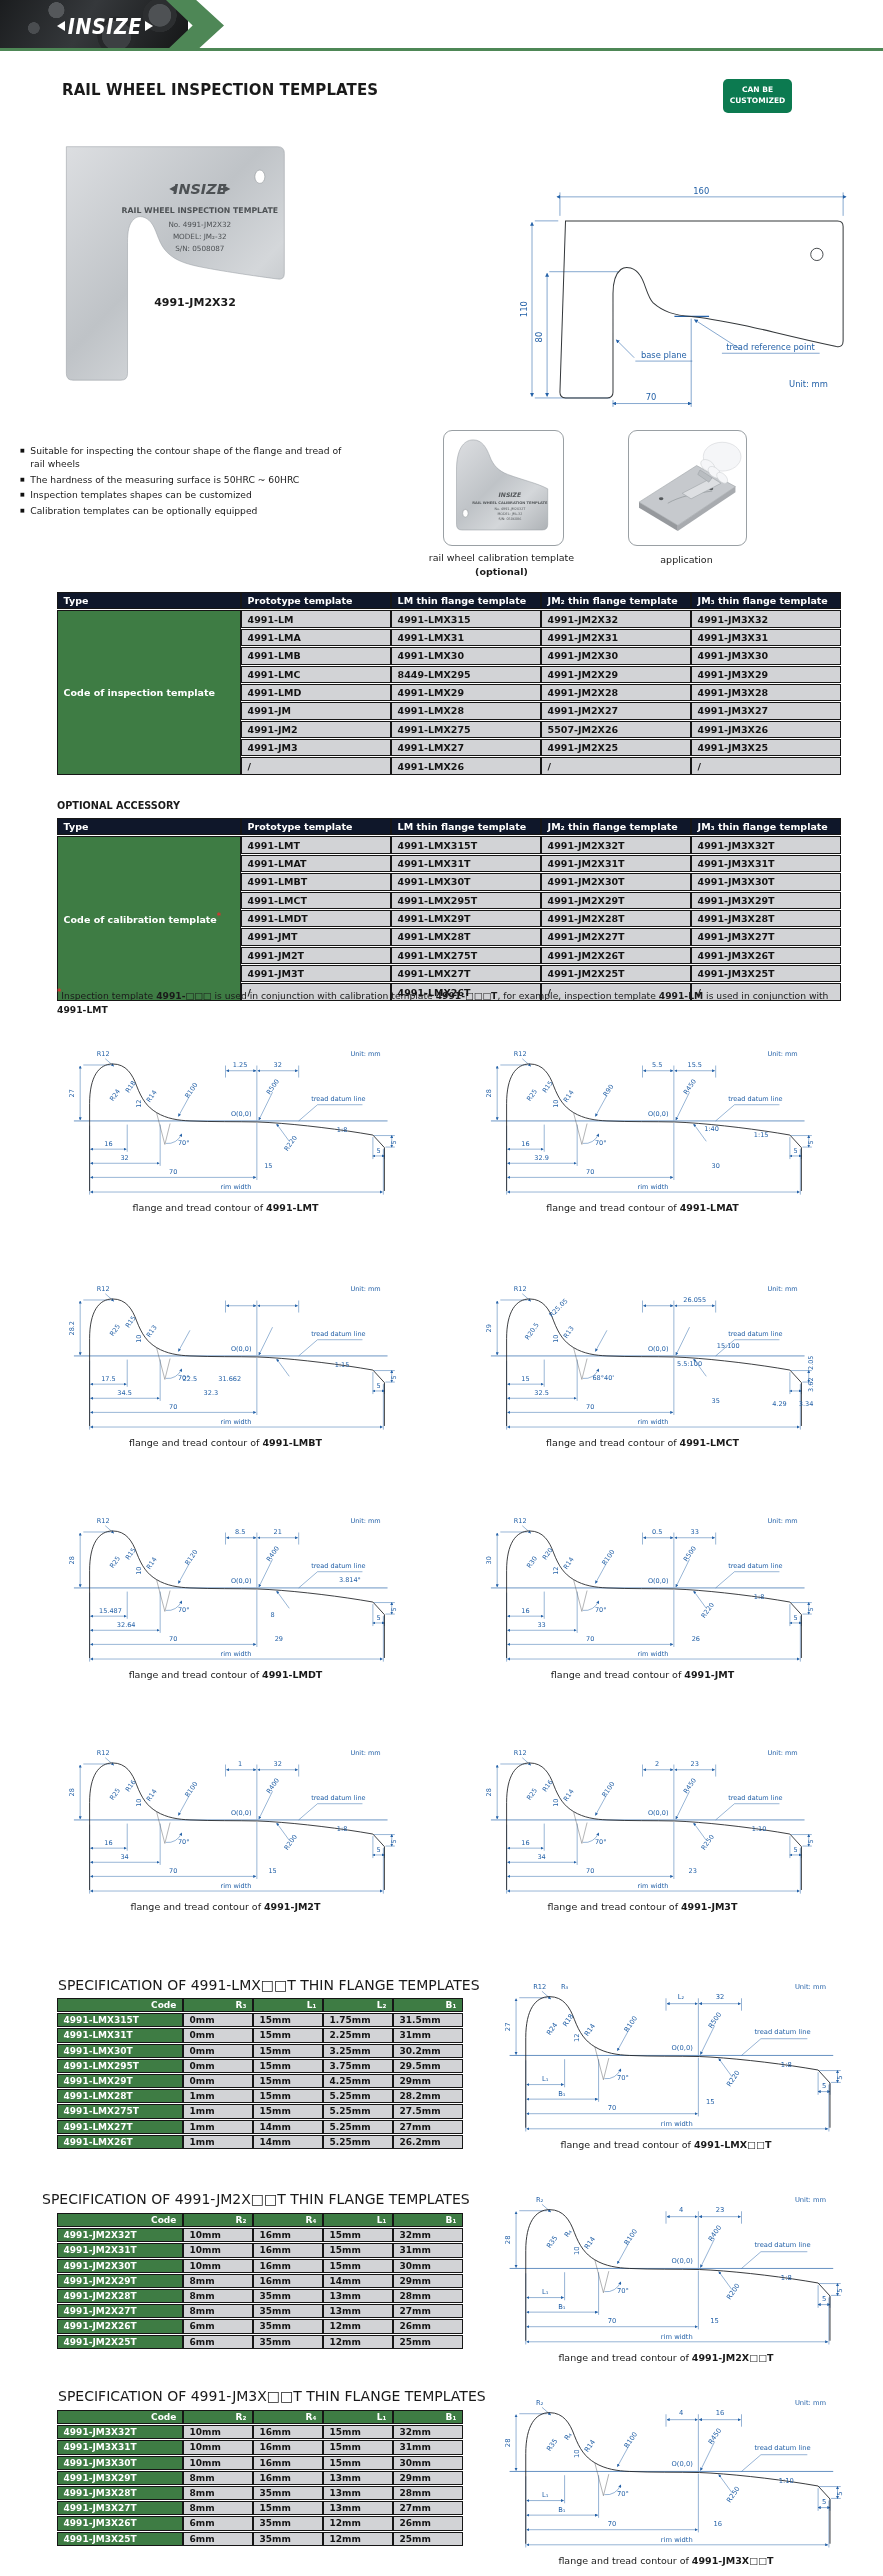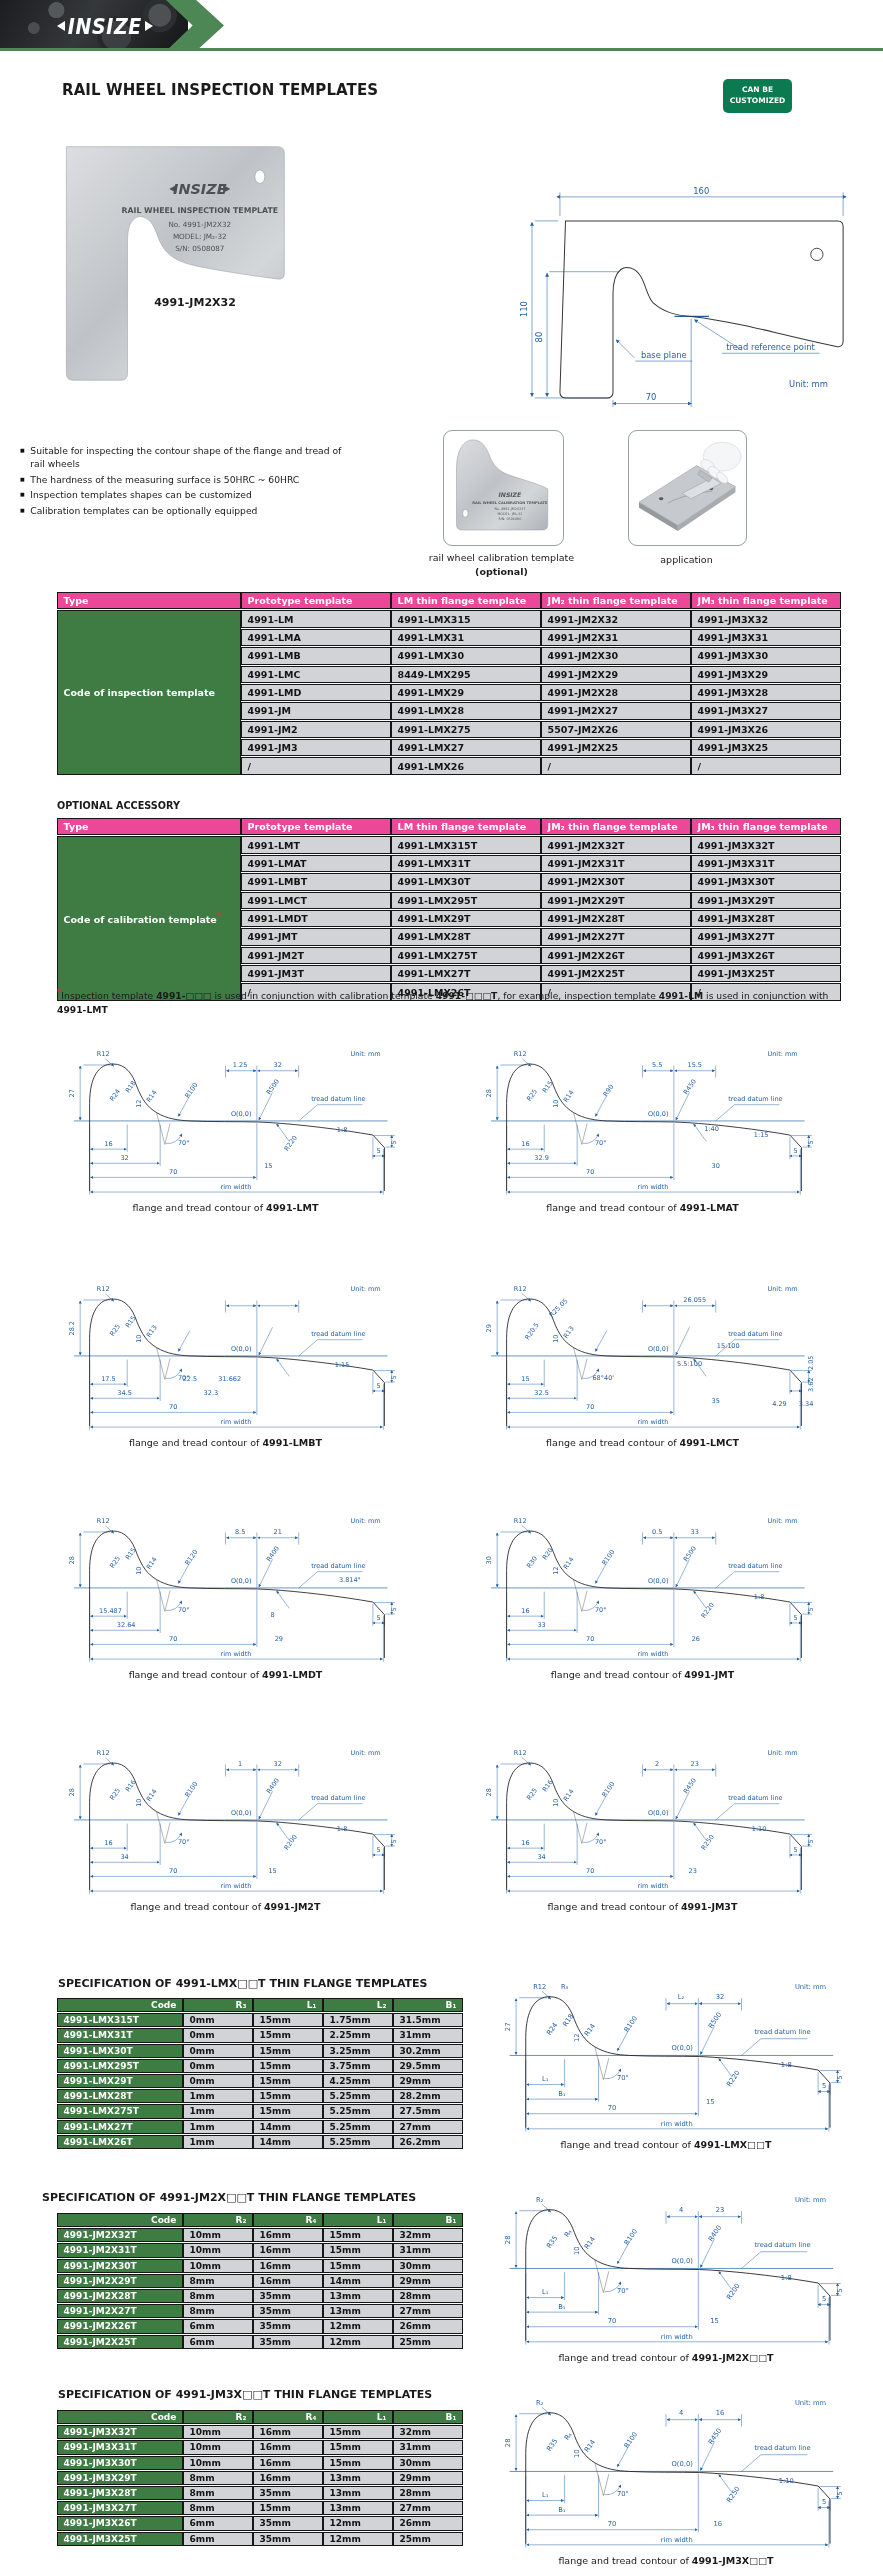--- a/index.html
+++ b/index.html
@@ -27,31 +27,31 @@
   
   #features{left:20px;top:444px;width:323px;font-size:9.2px;line-height:1.45;}
   #features .li{display:flex;gap:5.6px;margin-bottom:2.2px;}
   #features .li::before{content:"■";font-size:5px;line-height:13.4px;color:#111;}
   
   .gbox{border:0.8px solid #9aa0a4;border-radius:9px;background:#fff;overflow:hidden;}
   .gcap{font-size:9.5px;text-align:center;}
   
   table.main{border-collapse:separate;border-spacing:0 1.7px;table-layout:fixed;width:784px;}
   table.main th,table.main td{border:1.1px solid #161616;font-weight:bold;font-size:9.5px;padding:2.2px 5.6px;text-align:left;overflow:hidden;white-space:nowrap;}
-  table.main th{background:#ec4899;color:#fff;}
+  table.main th{background:#0f172a;color:#fff;}
   table.main td{background:#d2d3d6;color:#141414;}
   table.main td.type{background:#3e7c44;color:#fff;vertical-align:middle;}
   .ast{color:#e03030;font-size:8.3px;vertical-align:super;}
   
   table.spec{border-collapse:separate;border-spacing:0 1.1px;table-layout:fixed;width:404px;}
   table.spec th,table.spec td{border:1.1px solid #161616;font-weight:bold;font-size:9px;padding:1.1px 5.6px;text-align:left;white-space:nowrap;overflow:hidden;}
   table.spec th{background:#3e7c44;color:#fff;text-align:right;}
   table.spec td{background:#d2d3d6;color:#141414;}
   table.spec td.codecell{background:#3e7c44;color:#fff;}
-  .spec-head{font-size:11px;font-weight:bold;}
+  .spec-head{font-size:14px;font-weight:normal;}
   
   #note{left:57px;top:986px;width:773px;font-size:9.2px;line-height:1.55;}
   #note .star{color:#e03030;font-weight:bold;vertical-align:super;font-size:8.3px;}
   #acc-label{left:57px;top:800px;font-size:9.7px;font-weight:bold;}
   .diag-cap{margin-top:1.1px;font-size:9.5px;text-align:center;}
   .pcap{font-size:11px;font-weight:bold;text-align:center;}
 </style>
 </head>
 <body>
 

